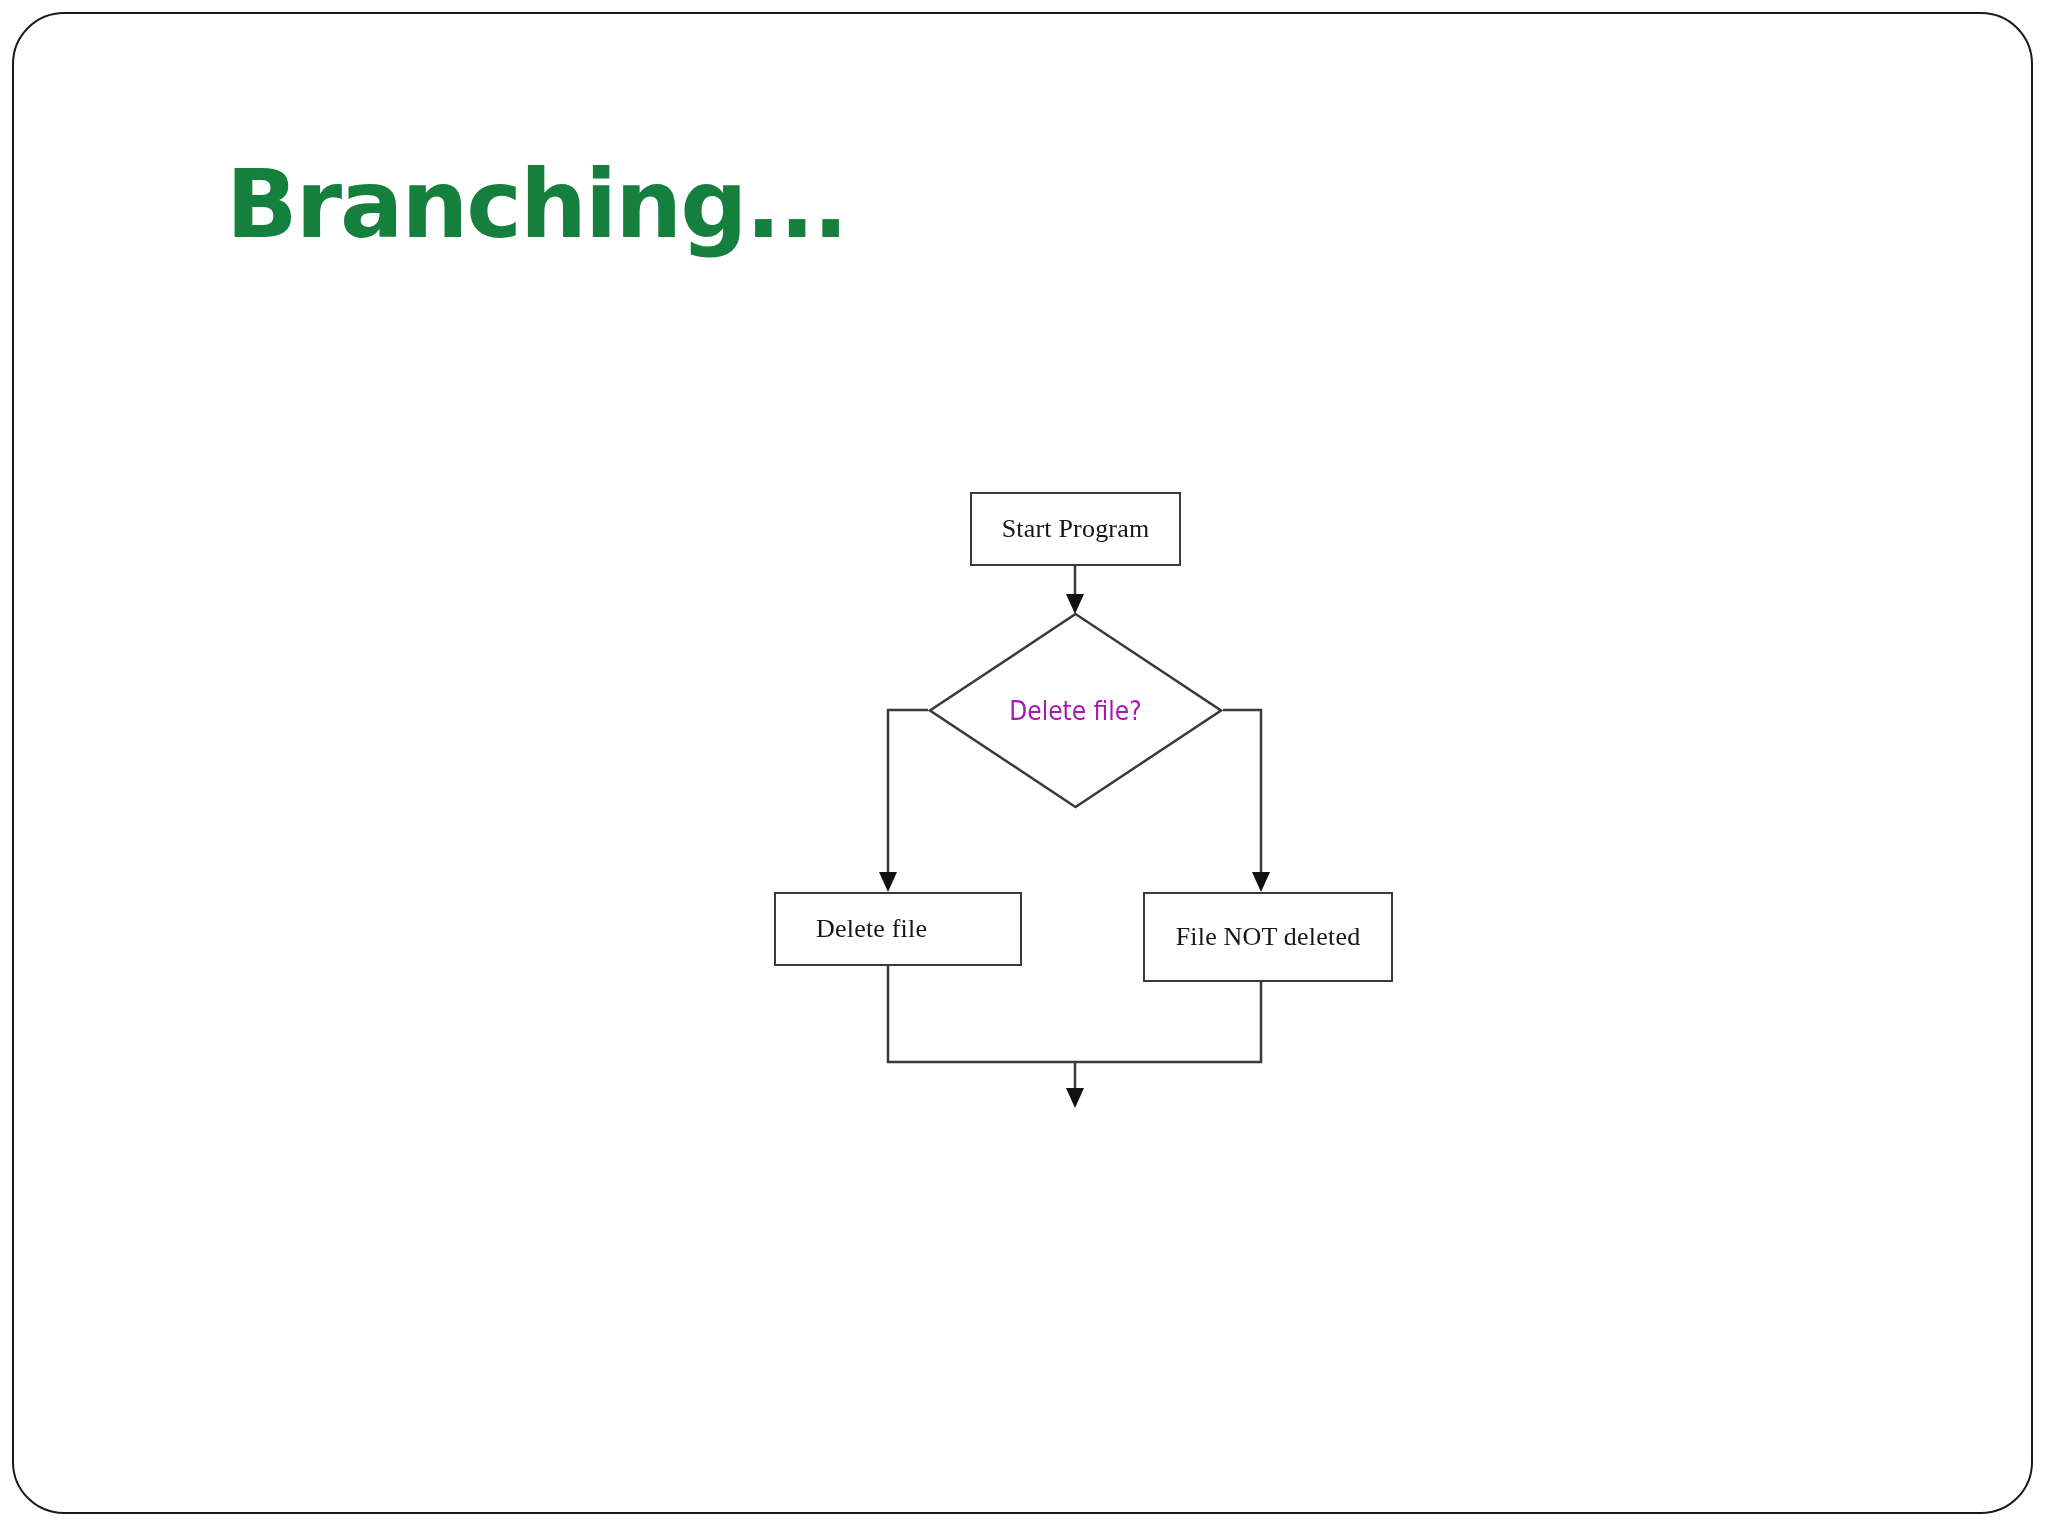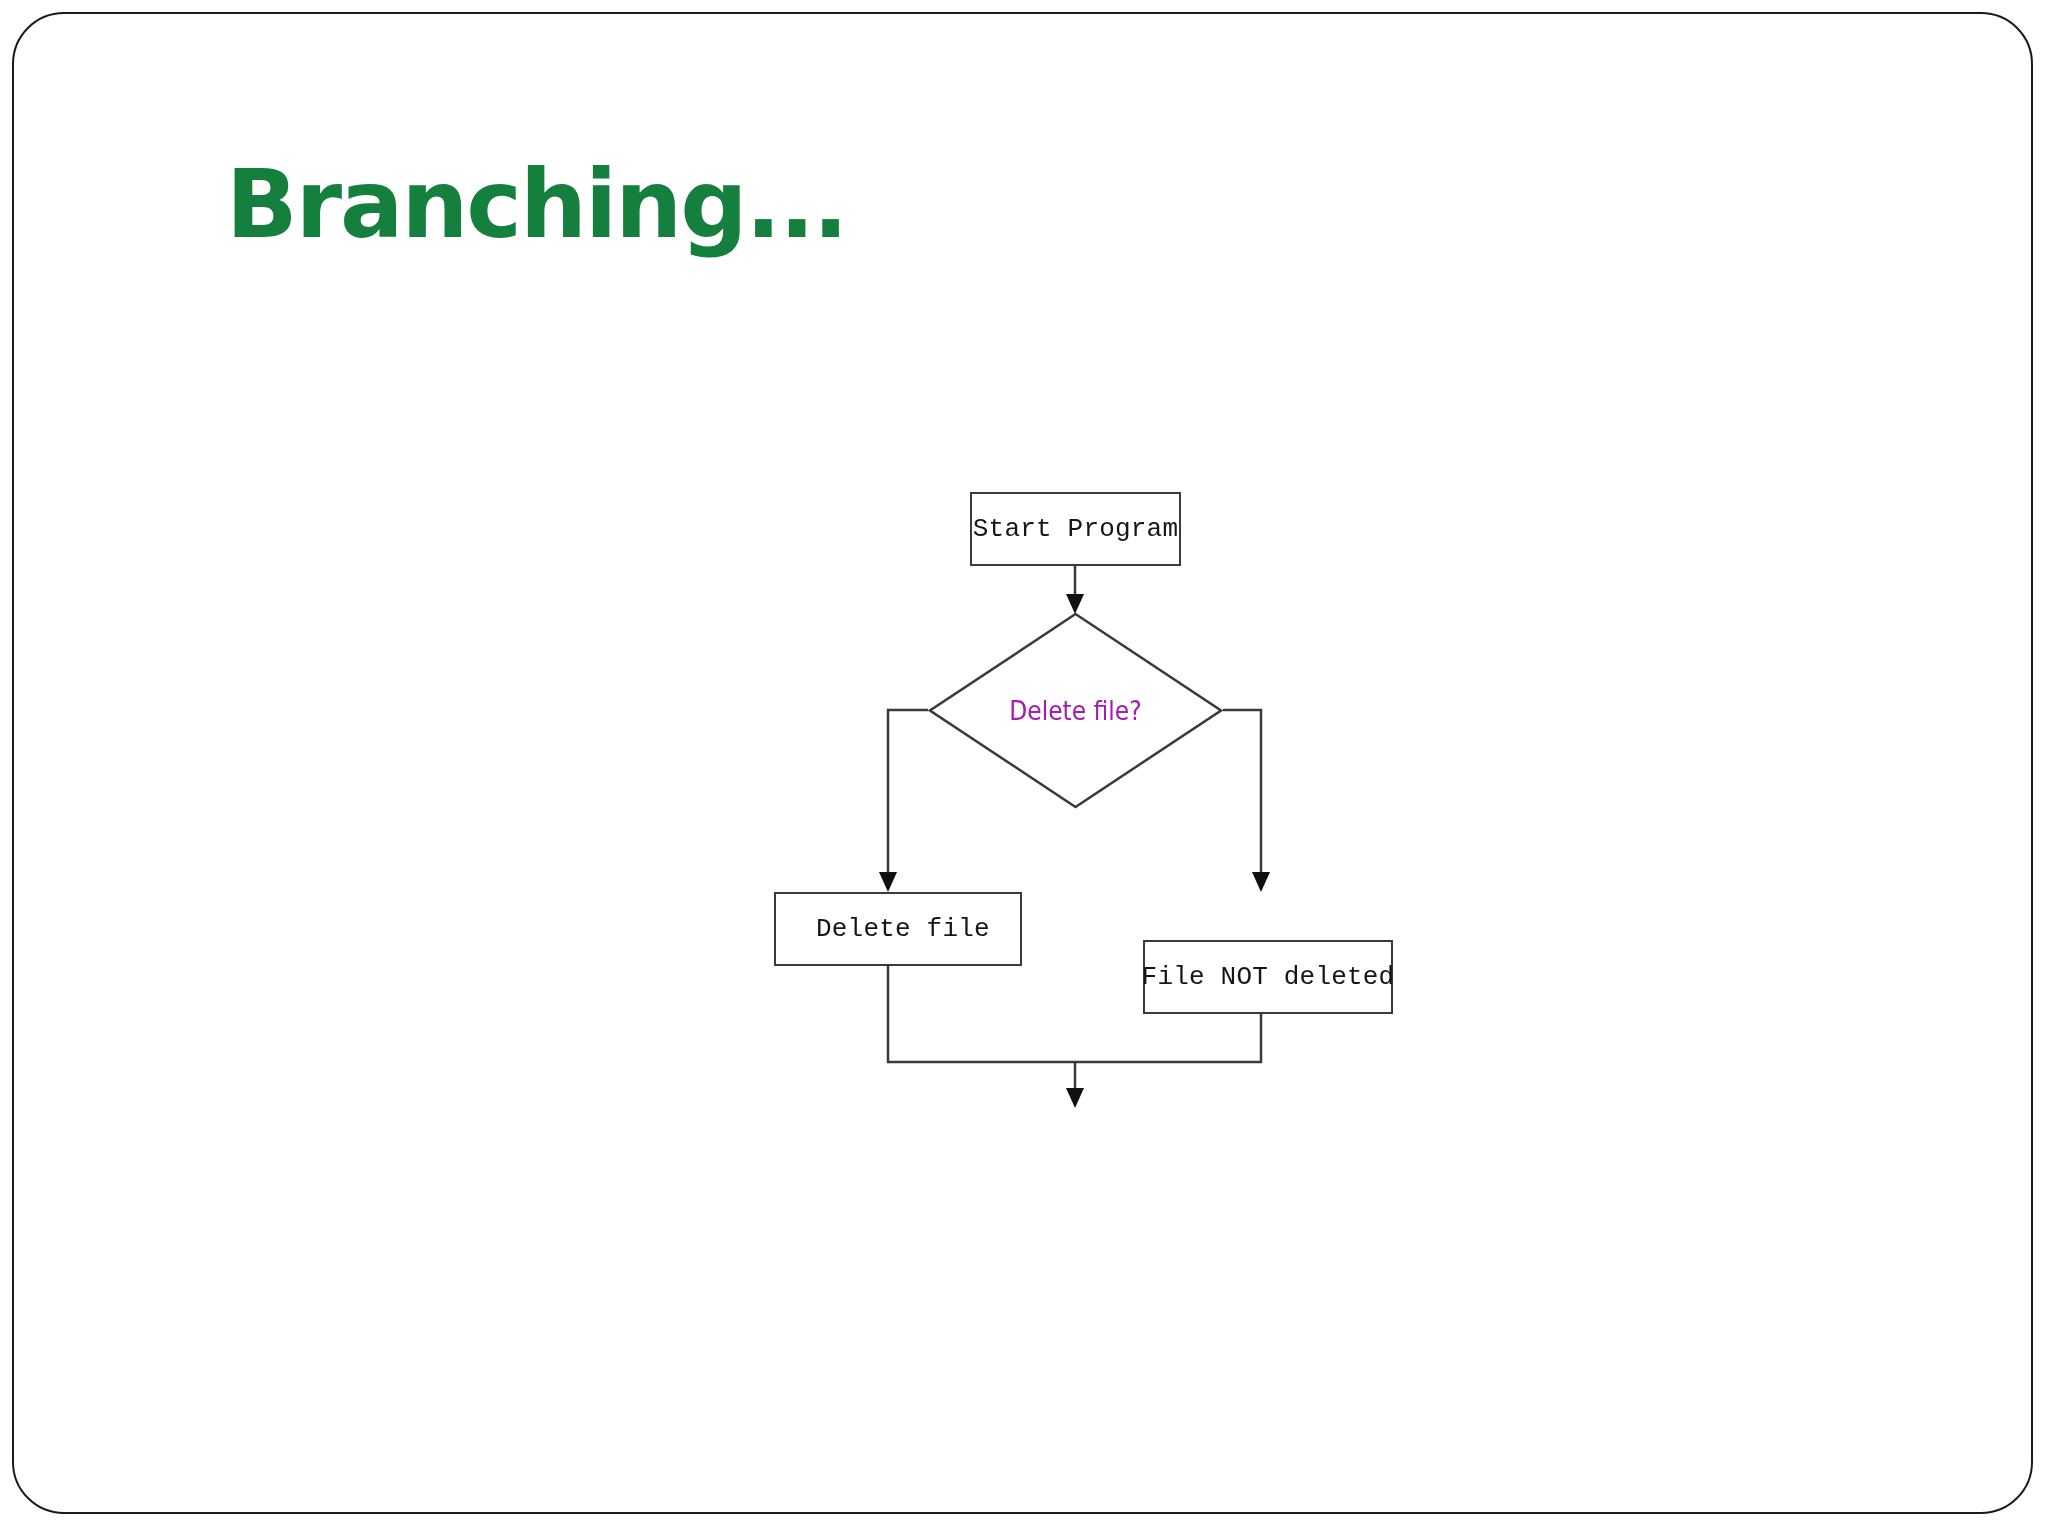--- a/index.html
+++ b/index.html
@@ -61,21 +61,21 @@
 
   .fc-node {
     position: absolute;
     box-sizing: border-box;
     background: #ffffff;
     border: 2px solid #3a3a3a;
     display: flex;
     align-items: center;
   }
   .fc-node .fc-label {
-    font-family: Liberation Mono, monospace;
+    font-family: Liberation Serif, serif;
     font-size: 26px;
     font-weight: 400;
     color: #161616;
     letter-spacing: 0.2px;
     white-space: nowrap;
   }
 
   
   .fc-node.center { justify-content: center; }
   .fc-node.center .fc-label { padding: 0 6px; }
@@ -83,21 +83,21 @@
   .fc-node.leftalign { justify-content: flex-start; }
   .fc-node.leftalign .fc-label { padding-left: 40px; }
 
   #node-start {
     left: 970px;  top: 492px;  width: 211px;  height: 74px;
   }
   #node-delete-file {
     left: 774px;  top: 892px;  width: 248px;  height: 74px;
   }
   #node-file-not-deleted {
-    left: 1143px; top: 940px;  width: 250px;  height: 74px;
+    left: 1143px; top: 892px;  width: 250px;  height: 90px;
   }
   #node-end {
     left: 970px;  top: 1108px; width: 211px;  height: 75px;
   }
 
   
   #node-decision {
     position: absolute;
     left: 928px;
     top: 612px;

